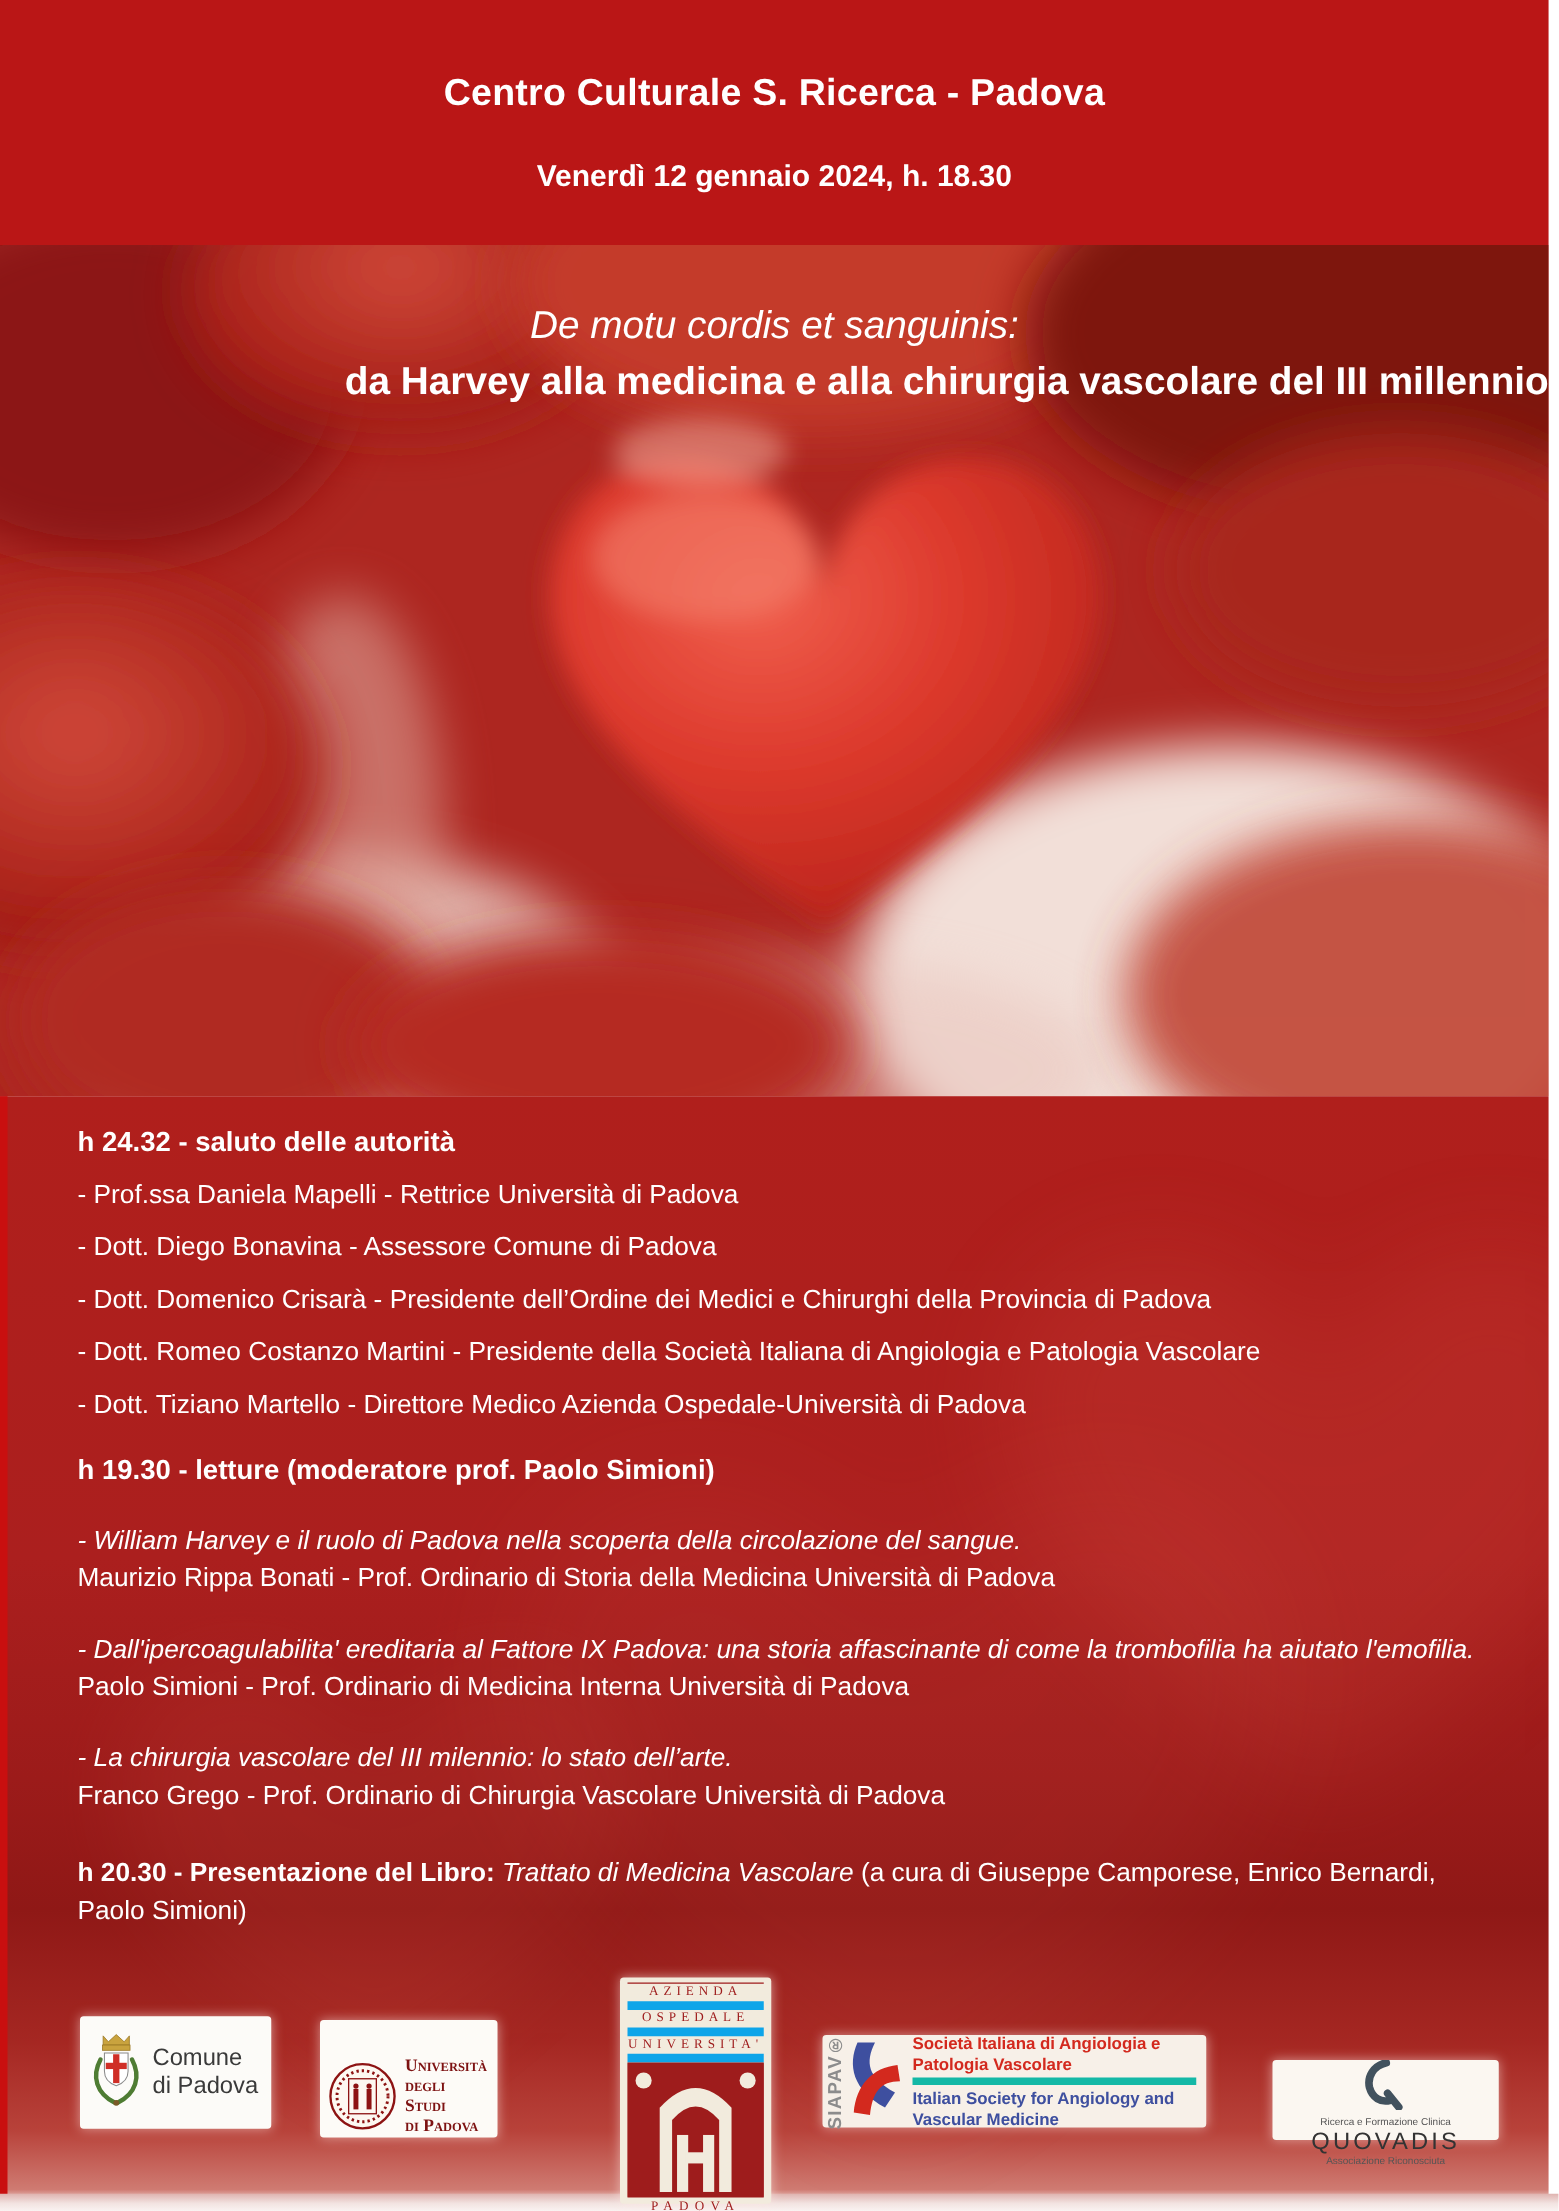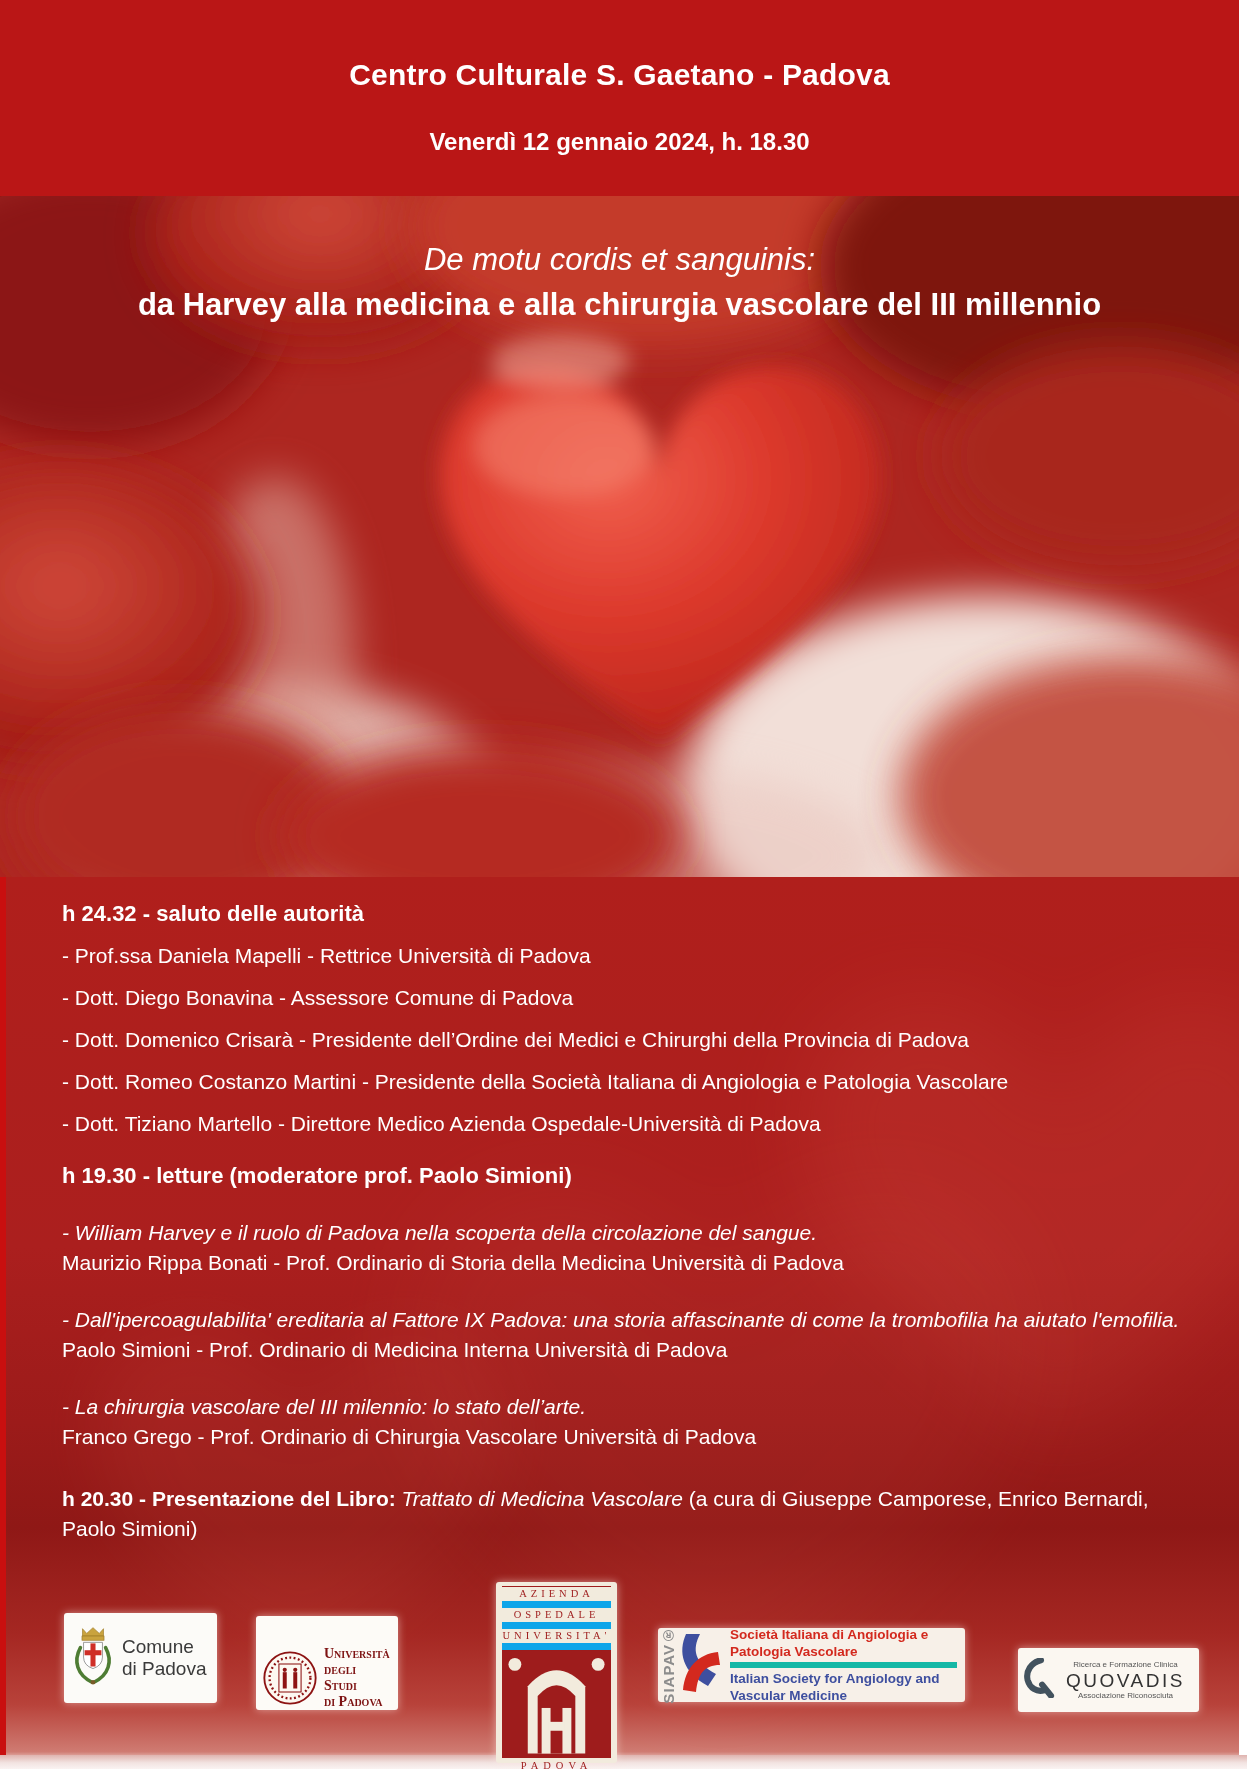--- a/index.html
+++ b/index.html
@@ -9,21 +9,21 @@
   
   .top-banner{position:absolute;left:0;top:0;width:1239px;height:196px;background:#ba1616;color:#fff;text-align:center;}
   .venue{margin:0;padding-top:58px;font-size:30px;font-weight:bold;letter-spacing:.2px;}
   .datetime{margin:0;padding-top:36px;font-size:24px;font-weight:bold;}
 
   
   .photo{position:absolute;left:0;top:196px;width:1239px;height:681px;overflow:hidden;background:#ad2620;}
   .photo svg{display:block;}
   .photo-title{position:absolute;left:0;top:42px;width:100%;text-align:center;color:#fff;}
   .photo-title .t1{margin:0;font-size:31px;font-weight:normal;font-style:italic;line-height:44px;}
-  .photo-title .t2{margin:0;font-size:31px;font-weight:bold;line-height:46px;}
+  .photo-title .t2{margin:0;font-size:31px;font-weight:bold;line-height:46px;text-align:right;}
 
   
   .program{position:absolute;left:0;top:877px;width:1239px;height:880px;overflow:hidden;
            background:linear-gradient(180deg,#b01f1c 0%,#ab1f1e 42%,#9c1b1a 62%,#8f1816 74%,#a52722 86%,#b8423a 94%,#cf7b72 99.4%,#e3b0aa 100%);}
   .program .hearts-overlay{position:absolute;left:0;top:0;}
   .program-text{position:relative;z-index:2;padding:16px 58px 0 62px;color:#ffffff;font-size:21px;}
   .program-text p{margin:0;}
   .sec-heading{font-weight:bold;font-size:22px;line-height:42px;}
   .saluto-item{line-height:42px;}
   .heading2{font-weight:bold;font-size:22px;line-height:30px;margin-top:16px !important;}
@@ -50,32 +50,32 @@
            font-family:"Liberation Serif","DejaVu Serif",serif;color:#9e1c1c;}
   .azienda .row{font-size:10.5px;letter-spacing:4px;text-align:center;line-height:14px;border-bottom:7px solid #0ea5e9;white-space:nowrap;}
   .azienda .row.first{border-top:1px solid #9e1c1c;}
   .azienda .panel{margin-top:0;height:108px;background:#9e1c1c;position:relative;}
   .azienda .bottom-row{font-size:10.5px;letter-spacing:5px;text-align:center;line-height:15px;border-bottom:5px solid #a3a3a3;white-space:nowrap;}
   .siapav{left:658px;top:1628px;width:307px;height:74px;background:#f7f0e8;display:flex;align-items:center;box-sizing:border-box;padding:4px 8px 4px 4px;}
   .siapav .vert{writing-mode:vertical-rl;transform:rotate(180deg);color:#8c8c8c;font-weight:bold;font-size:15px;letter-spacing:1px;line-height:14px;}
   .siapav .txt{margin-left:8px;flex:1;}
   .siapav .it{color:#d3291e;font-size:13.5px;font-weight:bold;line-height:17px;border-bottom:6px solid #14b8a6;padding-bottom:2px;}
   .siapav .en{color:#3e4f9f;font-size:13.5px;font-weight:bold;line-height:17px;padding-top:2px;}
-  .quovadis{left:1018px;top:1648px;width:181px;height:64px;background:#fbf7f1;display:flex;align-items:center;box-sizing:border-box;padding:0 6px;}
+  .quovadis{left:1018px;top:1648px;width:181px;height:64px;background:#fbf7f1;display:flex;align-items:center;box-sizing:border-box;padding:0 6px;flex-direction:column;}
   .quovadis .txt{flex:1;text-align:center;color:#3c3c3c;}
   .quovadis .small{font-size:8px;color:#555;line-height:10px;}
   .quovadis .name{font-size:19px;letter-spacing:2.5px;line-height:21px;color:#333;}
 </style>
 </head>
 <body>
 
 <div class="page">
 
   <div class="top-banner">
-    <p class="venue">Centro Culturale S. Gaetano - Padova</p>
+    <p class="venue">Centro Culturale S. Ricerca - Padova</p>
     <p class="datetime">Venerdì 12 gennaio 2024, h. 18.30</p>
   </div>
 
   <div class="photo">
     <svg width="1239" height="681" viewBox="0 0 1239 681" preserveAspectRatio="none">
       <defs>
         <filter id="blurBig" x="-40%" y="-40%" width="180%" height="180%">
             <feGaussianBlur stdDeviation="20"></feGaussianBlur>
           </filter>
         <filter id="blurMid" x="-40%" y="-40%" width="180%" height="180%">

